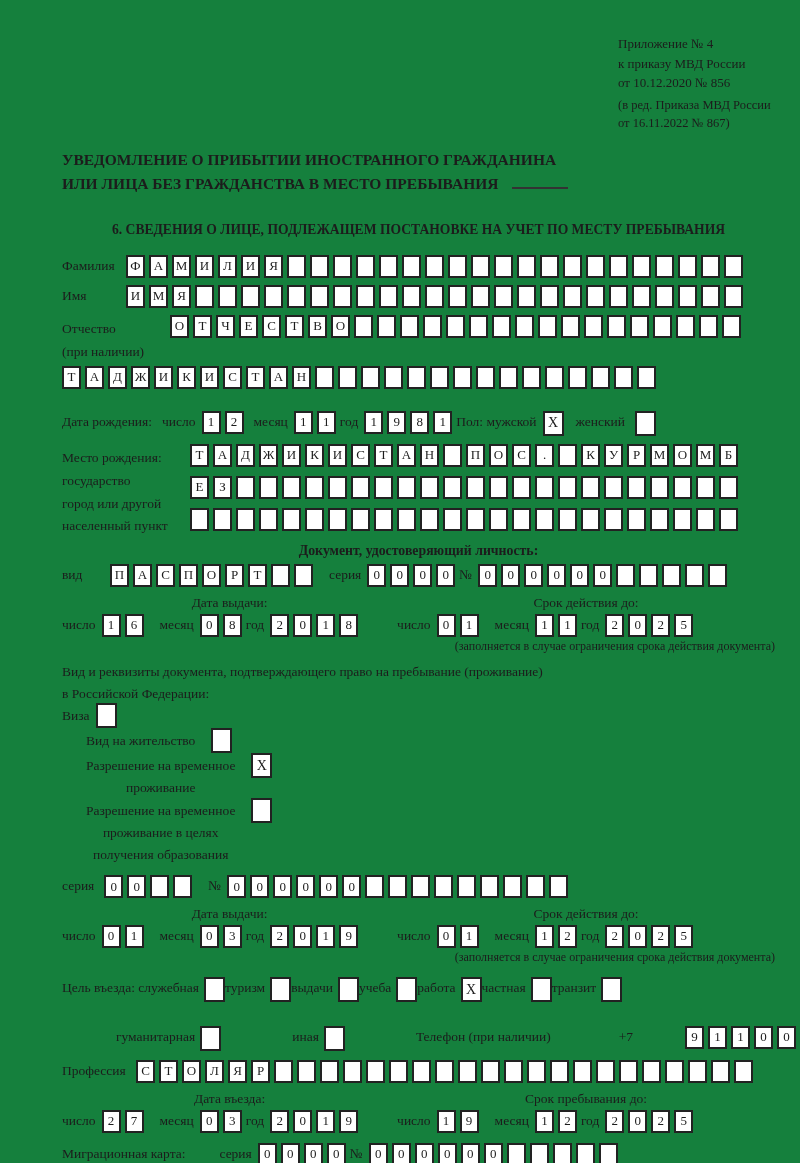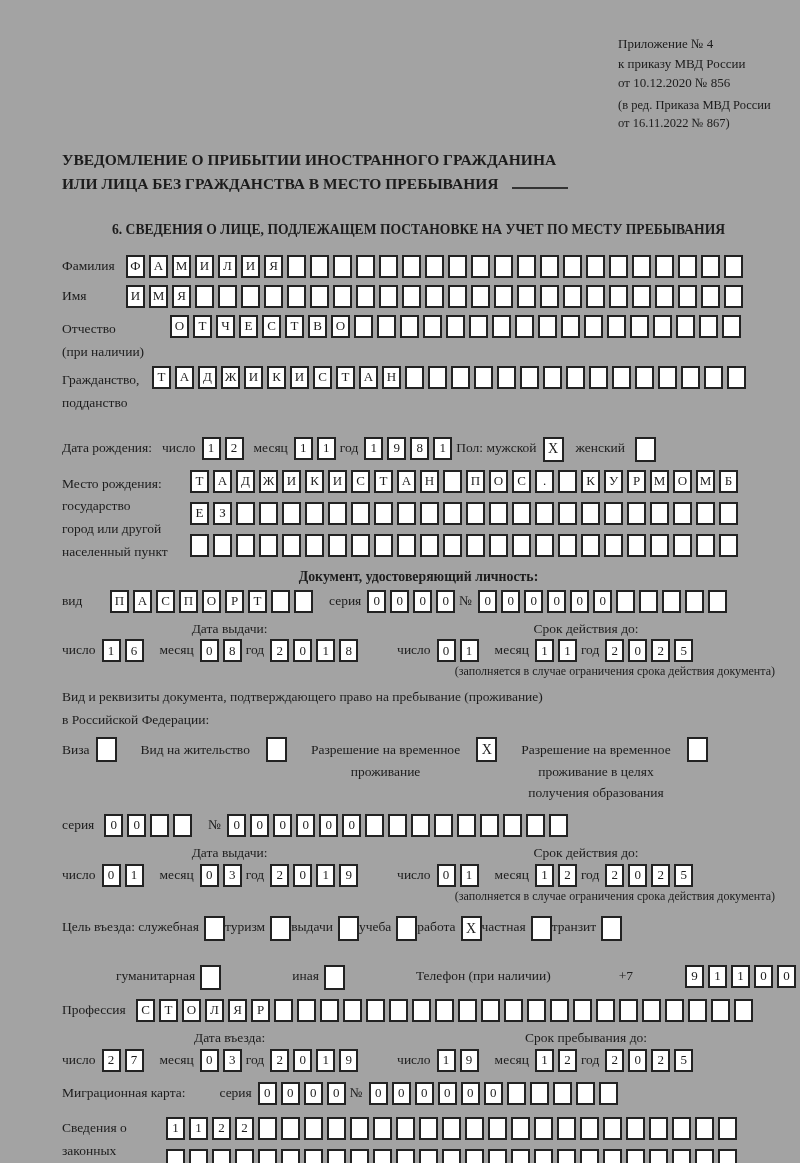--- a/index.html
+++ b/index.html
@@ -1,18 +1,18 @@
 <!DOCTYPE html>
 <html><head>
 <meta charset="utf-8">
 <style>
   * { box-sizing: border-box; }
   html,body { margin:0; padding:0; background:#ffffff; }
   .page {
-    width:800px; height:1163px; margin:0 auto; background:#a3a3a3;
+    width:800px; height:1163px; margin:0 auto; background:#15803d;
     padding:34px 25px 0 62px; overflow:hidden;
     font-family:"Liberation Serif","DejaVu Serif",serif;
     color:#1c1c1c; font-size:14px; line-height:1.25;
   }
   
   .appendix { margin-left:556px; width:200px; }
   .appendix .ln { font-size:13px; line-height:1.5; }
   .appendix .note { font-size:12.5px; line-height:1.45; margin-top:3px; }
   .forma { text-align:right; font-weight:bold; font-size:14.5px; margin:20px 8px 0 0; letter-spacing:.5px; }
   
@@ -53,21 +53,21 @@
   
   .daterow { display:flex; margin-top:8px; }
   .datecol { }
   .datecol.left { width:47%; }
   .datecol.right { width:53%; }
   .datetitle { text-align:center; font-size:13.5px; margin-bottom:2px; }
   .datefields { display:flex; align-items:flex-start; }
   .caption { font-size:12px; text-align:right; margin-top:2px; }
   .plain { font-size:13.5px; margin-top:10px; }
   
-  .permit-row { display:flex; align-items:flex-start; margin-top:8px; }
+  .permit-row { display:flex; align-items:flex-start; margin-top:0;flex-direction:column; }
   .permit-row .grp { display:flex; align-items:flex-start; }
   .permit-row .grp .txt { font-size:13.5px; text-align:center; line-height:1.6; padding-top:2px; }
   .purpose-row { display:flex; align-items:flex-start; margin-top:12px; padding-right:4px; }
   .purpose-row .grp, .purpose2-row .grp { display:flex; align-items:flex-start; }
   .purpose-row .flabel, .purpose2-row .flabel { margin-right:5px; }
   .purpose2-row { display:flex; align-items:flex-start; margin-top:24px; padding-left:54px;gap:47px; }
   .ml16 { margin-left:16px; }
   .ml24 { margin-left:24px; }
 </style>
 </head>
@@ -186,24 +186,20 @@
         <span class="cell"></span>
         <span class="cell"></span>
         <span class="cell"></span>
         <span class="cell"></span>
         <span class="cell"></span>
         <span class="cell"></span>
       </span>
   </div>
 
   <div class="row" style="margin-top:2px;">
-    <span class="lbl w-grazh">
-      <span class="lbl2">Гражданство,</span><br>
-      <span class="lbl2">подданство</span>
-    </span>
     <span class="cells">
         <span class="cell">Т</span>
         <span class="cell">А</span>
         <span class="cell">Д</span>
         <span class="cell">Ж</span>
         <span class="cell">И</span>
         <span class="cell">К</span>
         <span class="cell">И</span>
         <span class="cell">С</span>
         <span class="cell">Т</span>

